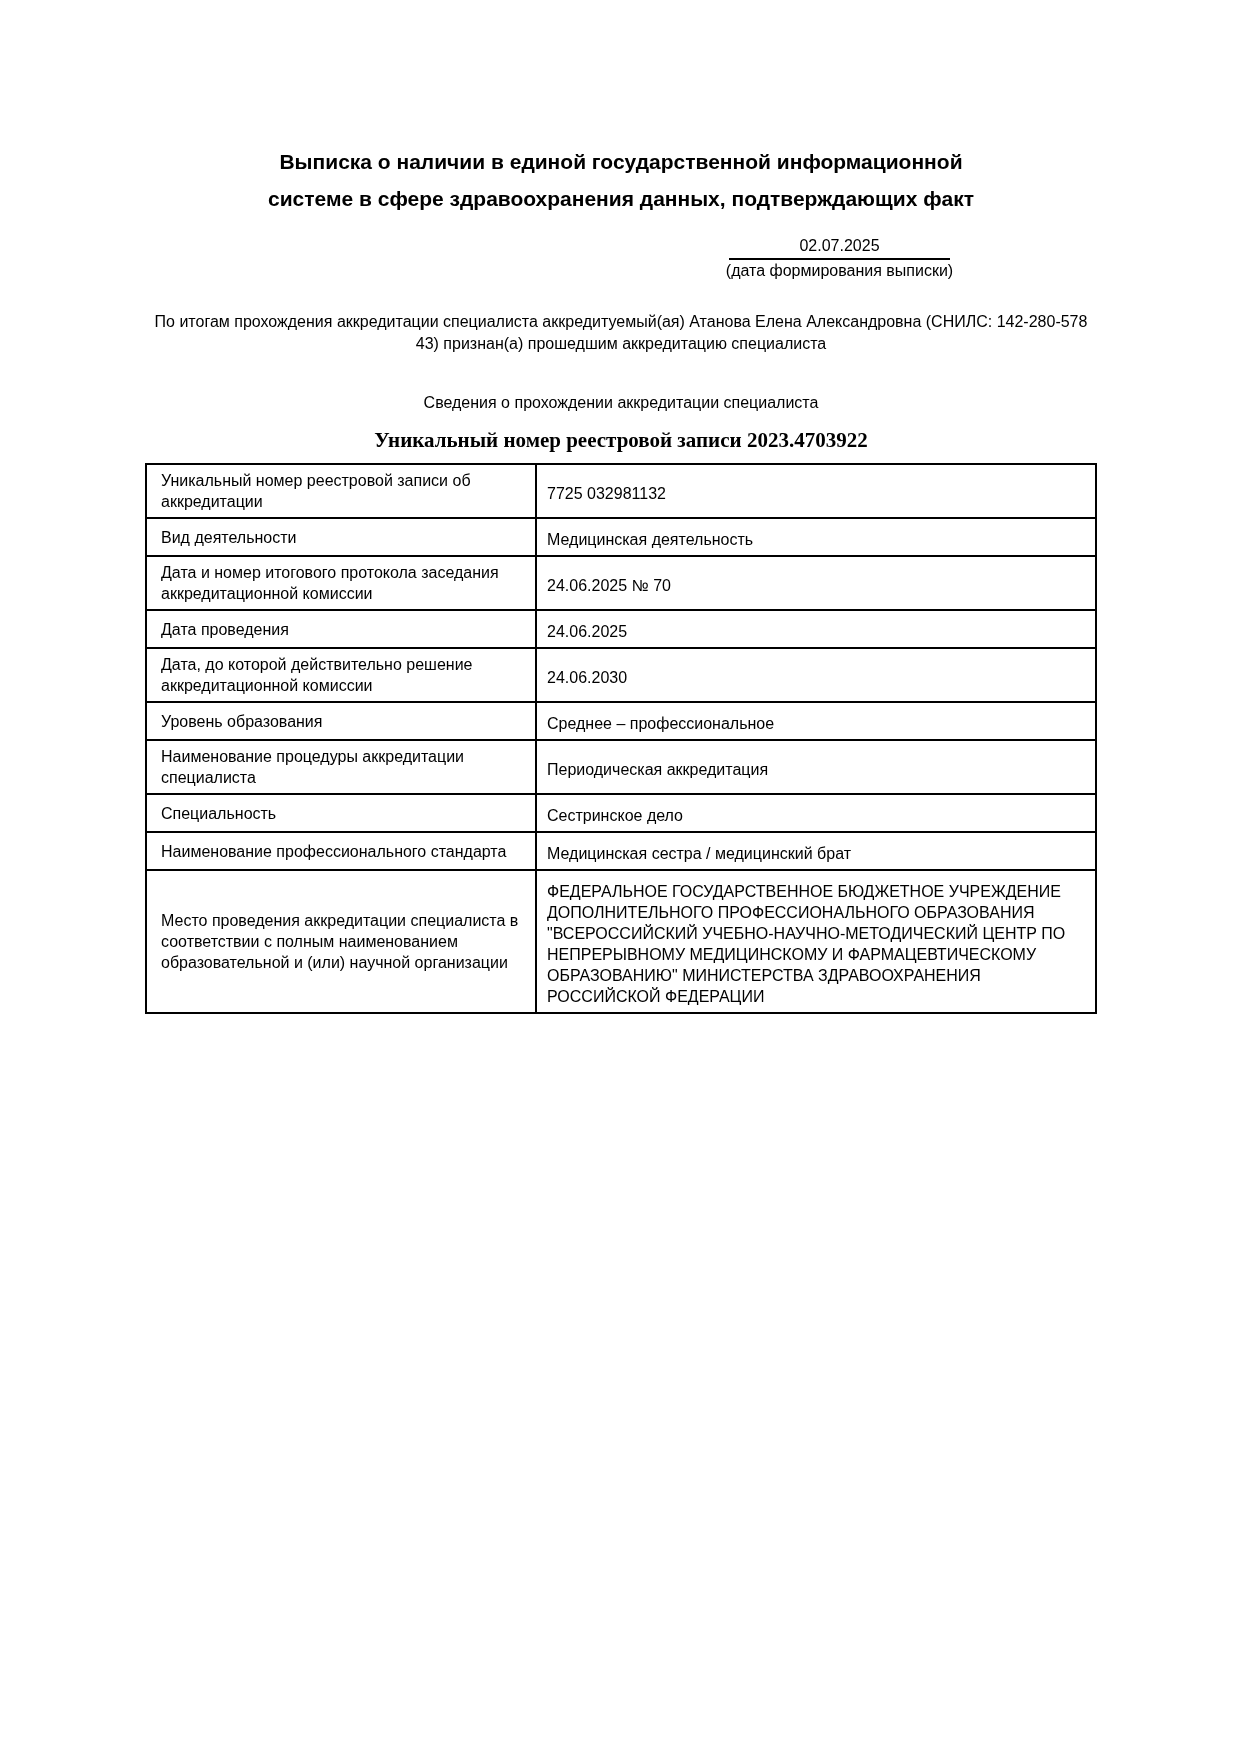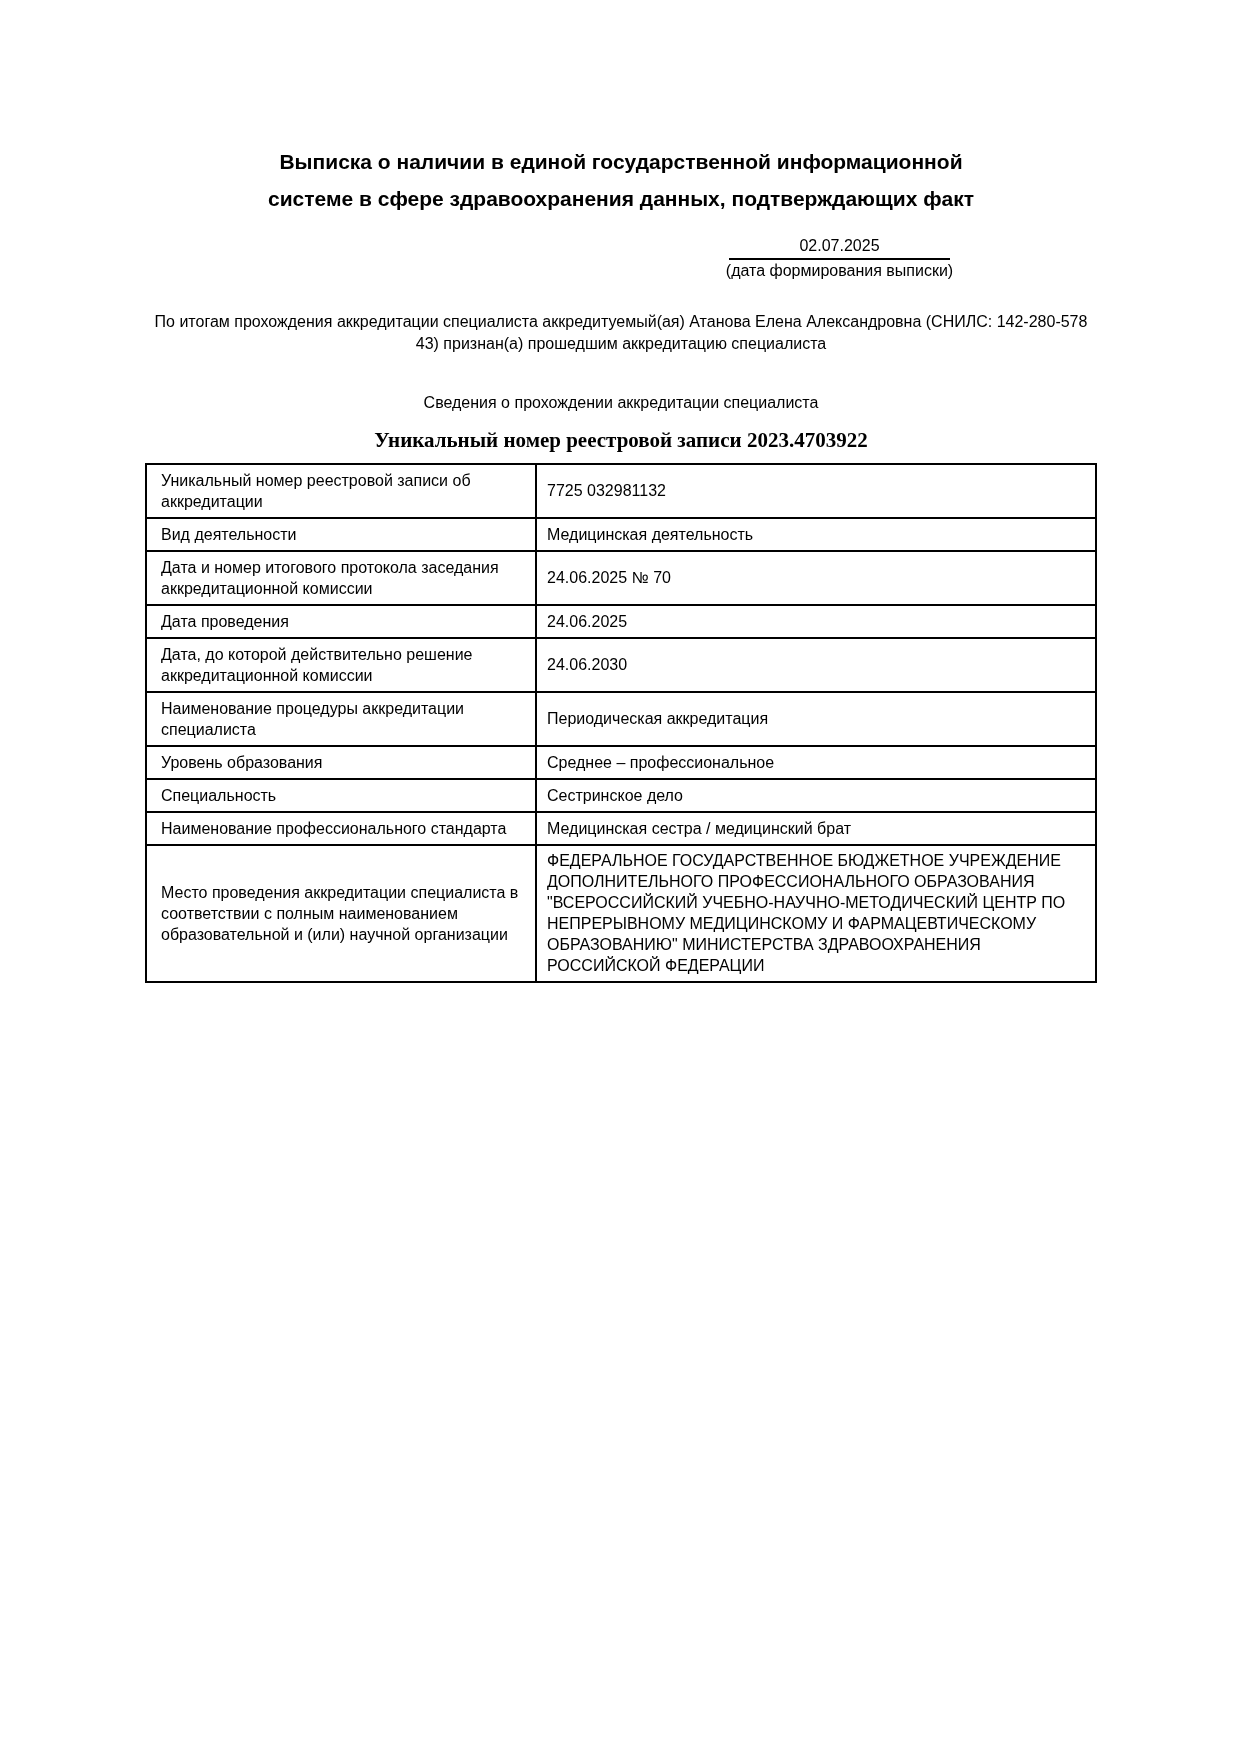--- a/index.html
+++ b/index.html
@@ -77,21 +77,21 @@
     font-size: 16px;
     line-height: 21px;
     vertical-align: middle;
     word-wrap: break-word;
   }
   td.cell-label {
     width: 390px;
     padding: 5px 12px 5px 14px;
   }
   td.cell-value {
-    padding: 4px 8px 5px 10px;
+    padding: 10px 8px 5px 10px;
     border-radius: 23px;
   }
 </style>
 </head>
 <body>
 
 <div class="page">
 
   <h1 class="doc-title">
     <span>Выписка о наличии в единой государственной информационной</span>
@@ -128,26 +128,26 @@
       </tr>
       <tr>
         <td class="cell-label">Дата проведения</td>
         <td class="cell-value">24.06.2025</td>
       </tr>
       <tr>
         <td class="cell-label">Дата, до которой действительно решение аккредитационной комиссии</td>
         <td class="cell-value">24.06.2030</td>
       </tr>
       <tr>
+        <td class="cell-label">Уровень образования</td>
+        <td class="cell-value">Среднее – профессиональное</td>
+      </tr>
+      <tr>
         <td class="cell-label">Наименование процедуры аккредитации специалиста</td>
         <td class="cell-value">Периодическая аккредитация</td>
-      </tr>
-      <tr>
-        <td class="cell-label">Уровень образования</td>
-        <td class="cell-value">Среднее – профессиональное</td>
       </tr>
       <tr>
         <td class="cell-label">Специальность</td>
         <td class="cell-value">Сестринское дело</td>
       </tr>
       <tr>
         <td class="cell-label">Наименование профессионального стандарта</td>
         <td class="cell-value">Медицинская сестра / медицинский брат</td>
       </tr>
       <tr>

